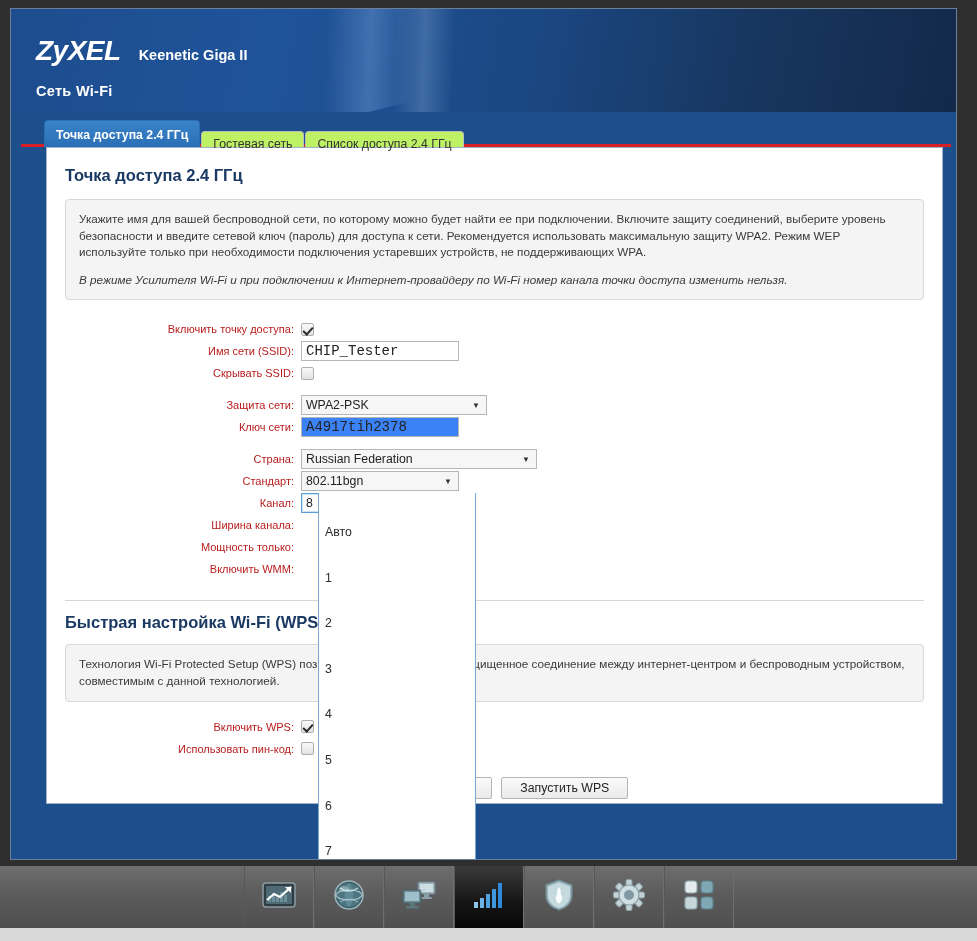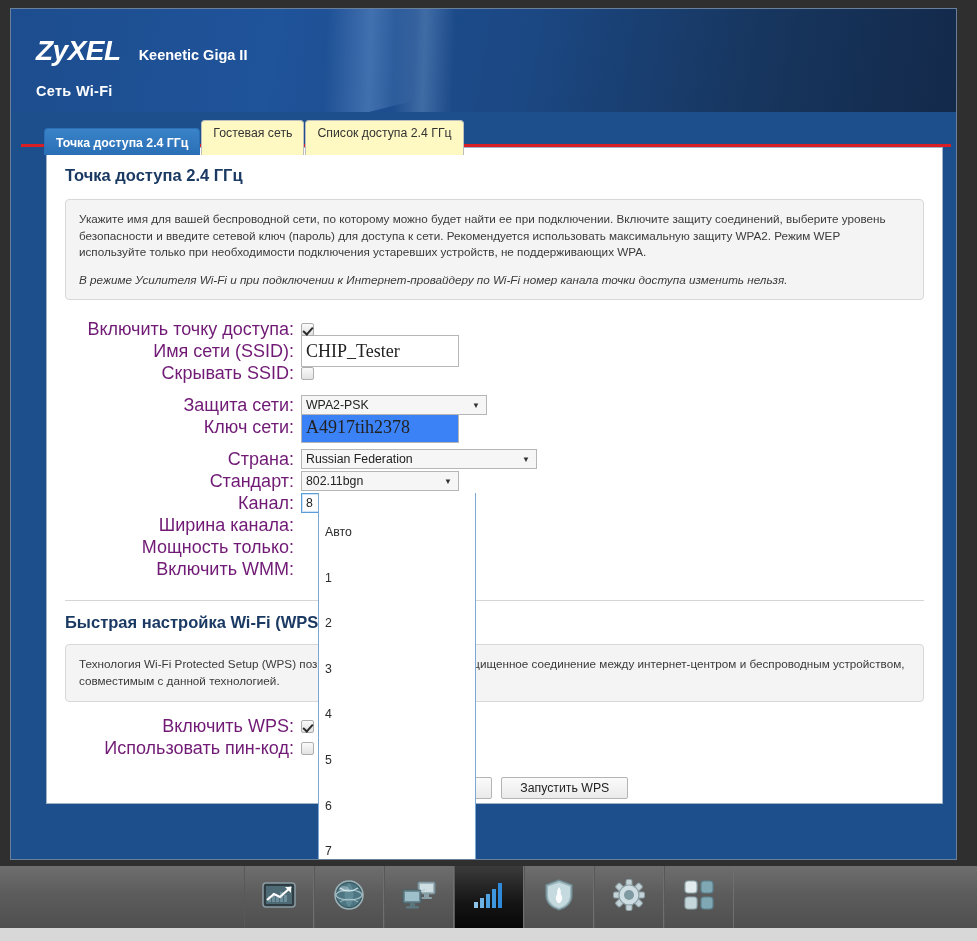--- a/index.html
+++ b/index.html
@@ -76,24 +76,24 @@
   
   .tabs {
     position: absolute;
     left: 33px; top: 111px;
     display: flex; align-items: flex-end;
     z-index: 5;
   }
   .tab {
     font-size: 12.3px;
     padding: 6px 11px 6px 11px;
-    height: 35px;
+    height: 16px;
     line-height: 12px;
     border-radius: 4px 4px 0 0;
-    background: #fef9c3;
+    background: #bef264;
     color: #333;
     border: 1px solid #bdbdbd;
     border-bottom: none;
     margin-right: 1px;
     white-space: nowrap;
     cursor: pointer;
   }
   .tab.active {
     background: linear-gradient(180deg, #3a83c9 0%, #2a6fb5 100%);
     color: #ffffff;
@@ -144,35 +144,35 @@
   .form { margin-top: 18px; position: relative; }
   .frow {
     display: flex;
     align-items: center;
     height: 22px;
   }
   .frow .lbl {
     width: 236px;
     text-align: right;
     padding-right: 7px;
-    font-size: 18px;
-    color: #701a75;
+    font-size: 11px;
+    color: #b91c1c;
     white-space: nowrap;
   }
   .frow .fld { display: flex; align-items: center; }
   .gap { height: 10px; }
 
   input.txt {
-    height: 32px;
-    font-size: 18px;
+    height: 20px;
+    font-size: 14px;
     padding: 1px 4px;
     border: 1px solid #b6b6b6;
     background: #fff;
     color: #222;
-    font-family: Liberation Serif, serif;
+    font-family: Liberation Mono, monospace;
   }
   .selbox {
     height: 20px;
     border: 1px solid #b6b6b6;
     background: #f6f6f6;
     font-size: 12.3px;
     color: #222;
     display: flex; align-items: center;
     padding: 0 4px;
     position: relative;

